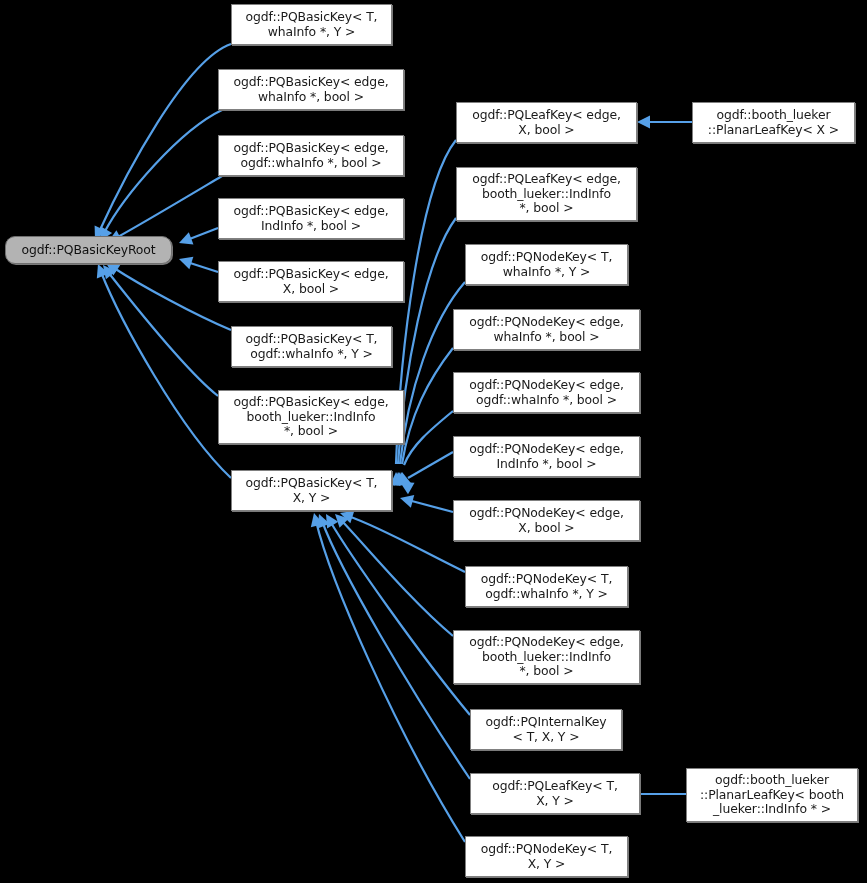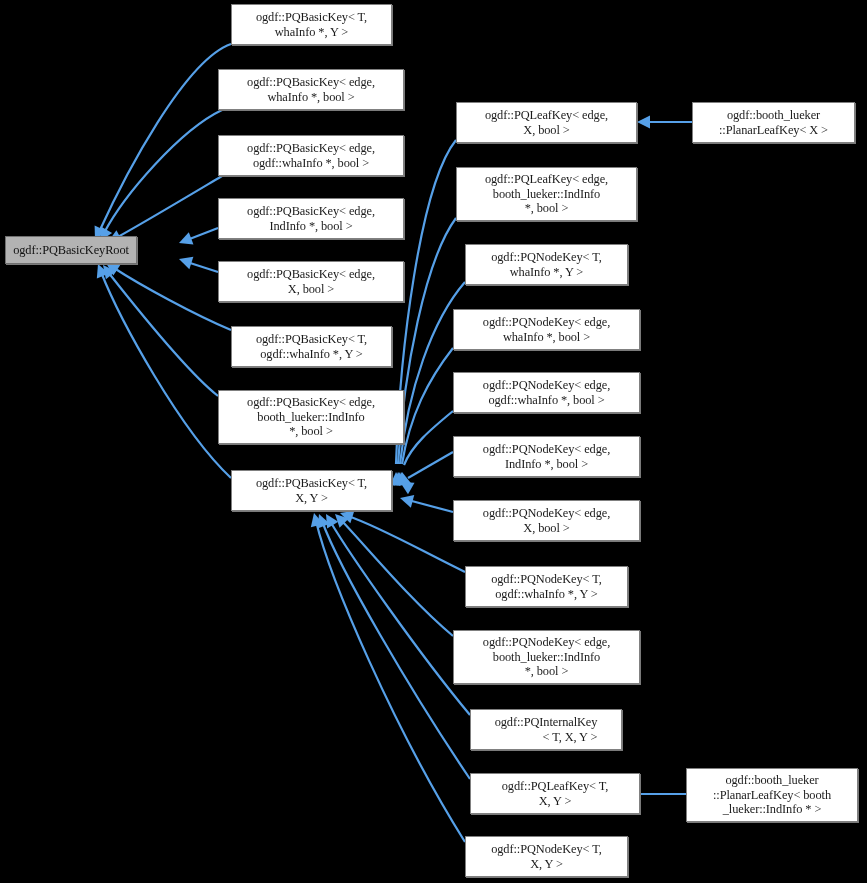--- a/index.html
+++ b/index.html
@@ -7,21 +7,21 @@
        font-family:"DejaVu Sans","Liberation Sans",sans-serif;}
   #diagram{position:relative;width:867px;height:883px;background:#000;}
   #edges{position:absolute;left:0;top:0;width:867px;height:883px;}
   .node{position:absolute;box-sizing:border-box;
         background:#ffffff;color:#1a1a1a;
         border:1px solid #808080;
         box-shadow:1px 1px 0 0 #7a7a7a;
         display:flex;align-items:center;justify-content:center;
         text-align:center;line-height:1.18;
         font-size:12.4px;letter-spacing:-0.1px;
-        padding:2px 4px;white-space:pre-line;font-family:Liberation Serif, serif;}
+        padding:2px 4px;white-space:pre-line;}
   .node.root{background:#b3b3b3;color:#101010;border:1px solid #6f6f6f;}
 </style>
 </head>
 <body>
 
 <div id="diagram">
   <svg id="edges" viewBox="0 0 867 883" xmlns="http://www.w3.org/2000/svg">
       <g>
         <path d="M231,44 C185,60 125,175 99,232" fill="none" stroke="#56a0e8" stroke-width="2.2"></path>
         <polygon points="0,0 -13,-6.5 -13,6.5" fill="#56a0e8" transform="translate(95,240) rotate(115)"></polygon>
@@ -104,21 +104,21 @@
       </g>
       <g>
         <path d="M692,122 L645,122" fill="none" stroke="#56a0e8" stroke-width="2.2"></path>
         <polygon points="0,0 -13,-6.5 -13,6.5" fill="#56a0e8" transform="translate(637,122) rotate(180)"></polygon>
       </g>
       <g>
         <path d="M686,794 L630,794" fill="none" stroke="#56a0e8" stroke-width="2.2"></path>
         <polygon points="0,0 -13,-6.5 -13,6.5" fill="#56a0e8" transform="translate(622,794) rotate(180)"></polygon>
       </g>
     </svg>
-<div class="node root" style="left: 5px; top: 236px; width: 132px; height: 28px;">ogdf::PQBasicKeyRoot</div>
+<div class="node root" style="left: 5px; top: 236px; width: 167px; height: 28px; border-radius: 10px;">ogdf::PQBasicKeyRoot</div>
     <div class="node" style="left: 231px; top: 4px; width: 161px; height: 41px;">ogdf::PQBasicKey&lt; T,
 whaInfo *, Y &gt;</div>
     <div class="node" style="left: 218px; top: 69px; width: 186px; height: 41px;">ogdf::PQBasicKey&lt; edge,
 whaInfo *, bool &gt;</div>
     <div class="node" style="left: 218px; top: 135px; width: 186px; height: 41px;">ogdf::PQBasicKey&lt; edge,
 ogdf::whaInfo *, bool &gt;</div>
     <div class="node" style="left: 218px; top: 198px; width: 186px; height: 41px;">ogdf::PQBasicKey&lt; edge,
 IndInfo *, bool &gt;</div>
     <div class="node" style="left: 218px; top: 261px; width: 186px; height: 41px;">ogdf::PQBasicKey&lt; edge,
 X, bool &gt;</div>
@@ -142,21 +142,21 @@
 ogdf::whaInfo *, bool &gt;</div>
     <div class="node" style="left: 453px; top: 436px; width: 187px; height: 41px;">ogdf::PQNodeKey&lt; edge,
 IndInfo *, bool &gt;</div>
     <div class="node" style="left: 453px; top: 500px; width: 187px; height: 41px;">ogdf::PQNodeKey&lt; edge,
 X, bool &gt;</div>
     <div class="node" style="left: 465px; top: 566px; width: 163px; height: 41px;">ogdf::PQNodeKey&lt; T,
 ogdf::whaInfo *, Y &gt;</div>
     <div class="node" style="left: 453px; top: 630px; width: 187px; height: 54px;">ogdf::PQNodeKey&lt; edge,
 booth_lueker::IndInfo
 *, bool &gt;</div>
-    <div class="node" style="left: 470px; top: 709px; width: 152px; height: 41px; text-align: right;">ogdf::PQInternalKey
+    <div class="node" style="left: 470px; top: 709px; width: 152px; height: 41px;">ogdf::PQInternalKey
 &lt; T, X, Y &gt;</div>
     <div class="node" style="left: 470px; top: 773px; width: 170px; height: 41px;">ogdf::PQLeafKey&lt; T,
 X, Y &gt;</div>
     <div class="node" style="left: 465px; top: 836px; width: 163px; height: 41px;">ogdf::PQNodeKey&lt; T,
 X, Y &gt;</div>
     <div class="node" style="left: 692px; top: 102px; width: 163px; height: 41px;">ogdf::booth_lueker
 ::PlanarLeafKey&lt; X &gt;</div>
     <div class="node" style="left: 686px; top: 768px; width: 172px; height: 54px;">ogdf::booth_lueker
 ::PlanarLeafKey&lt; booth
 _lueker::IndInfo * &gt;</div>

